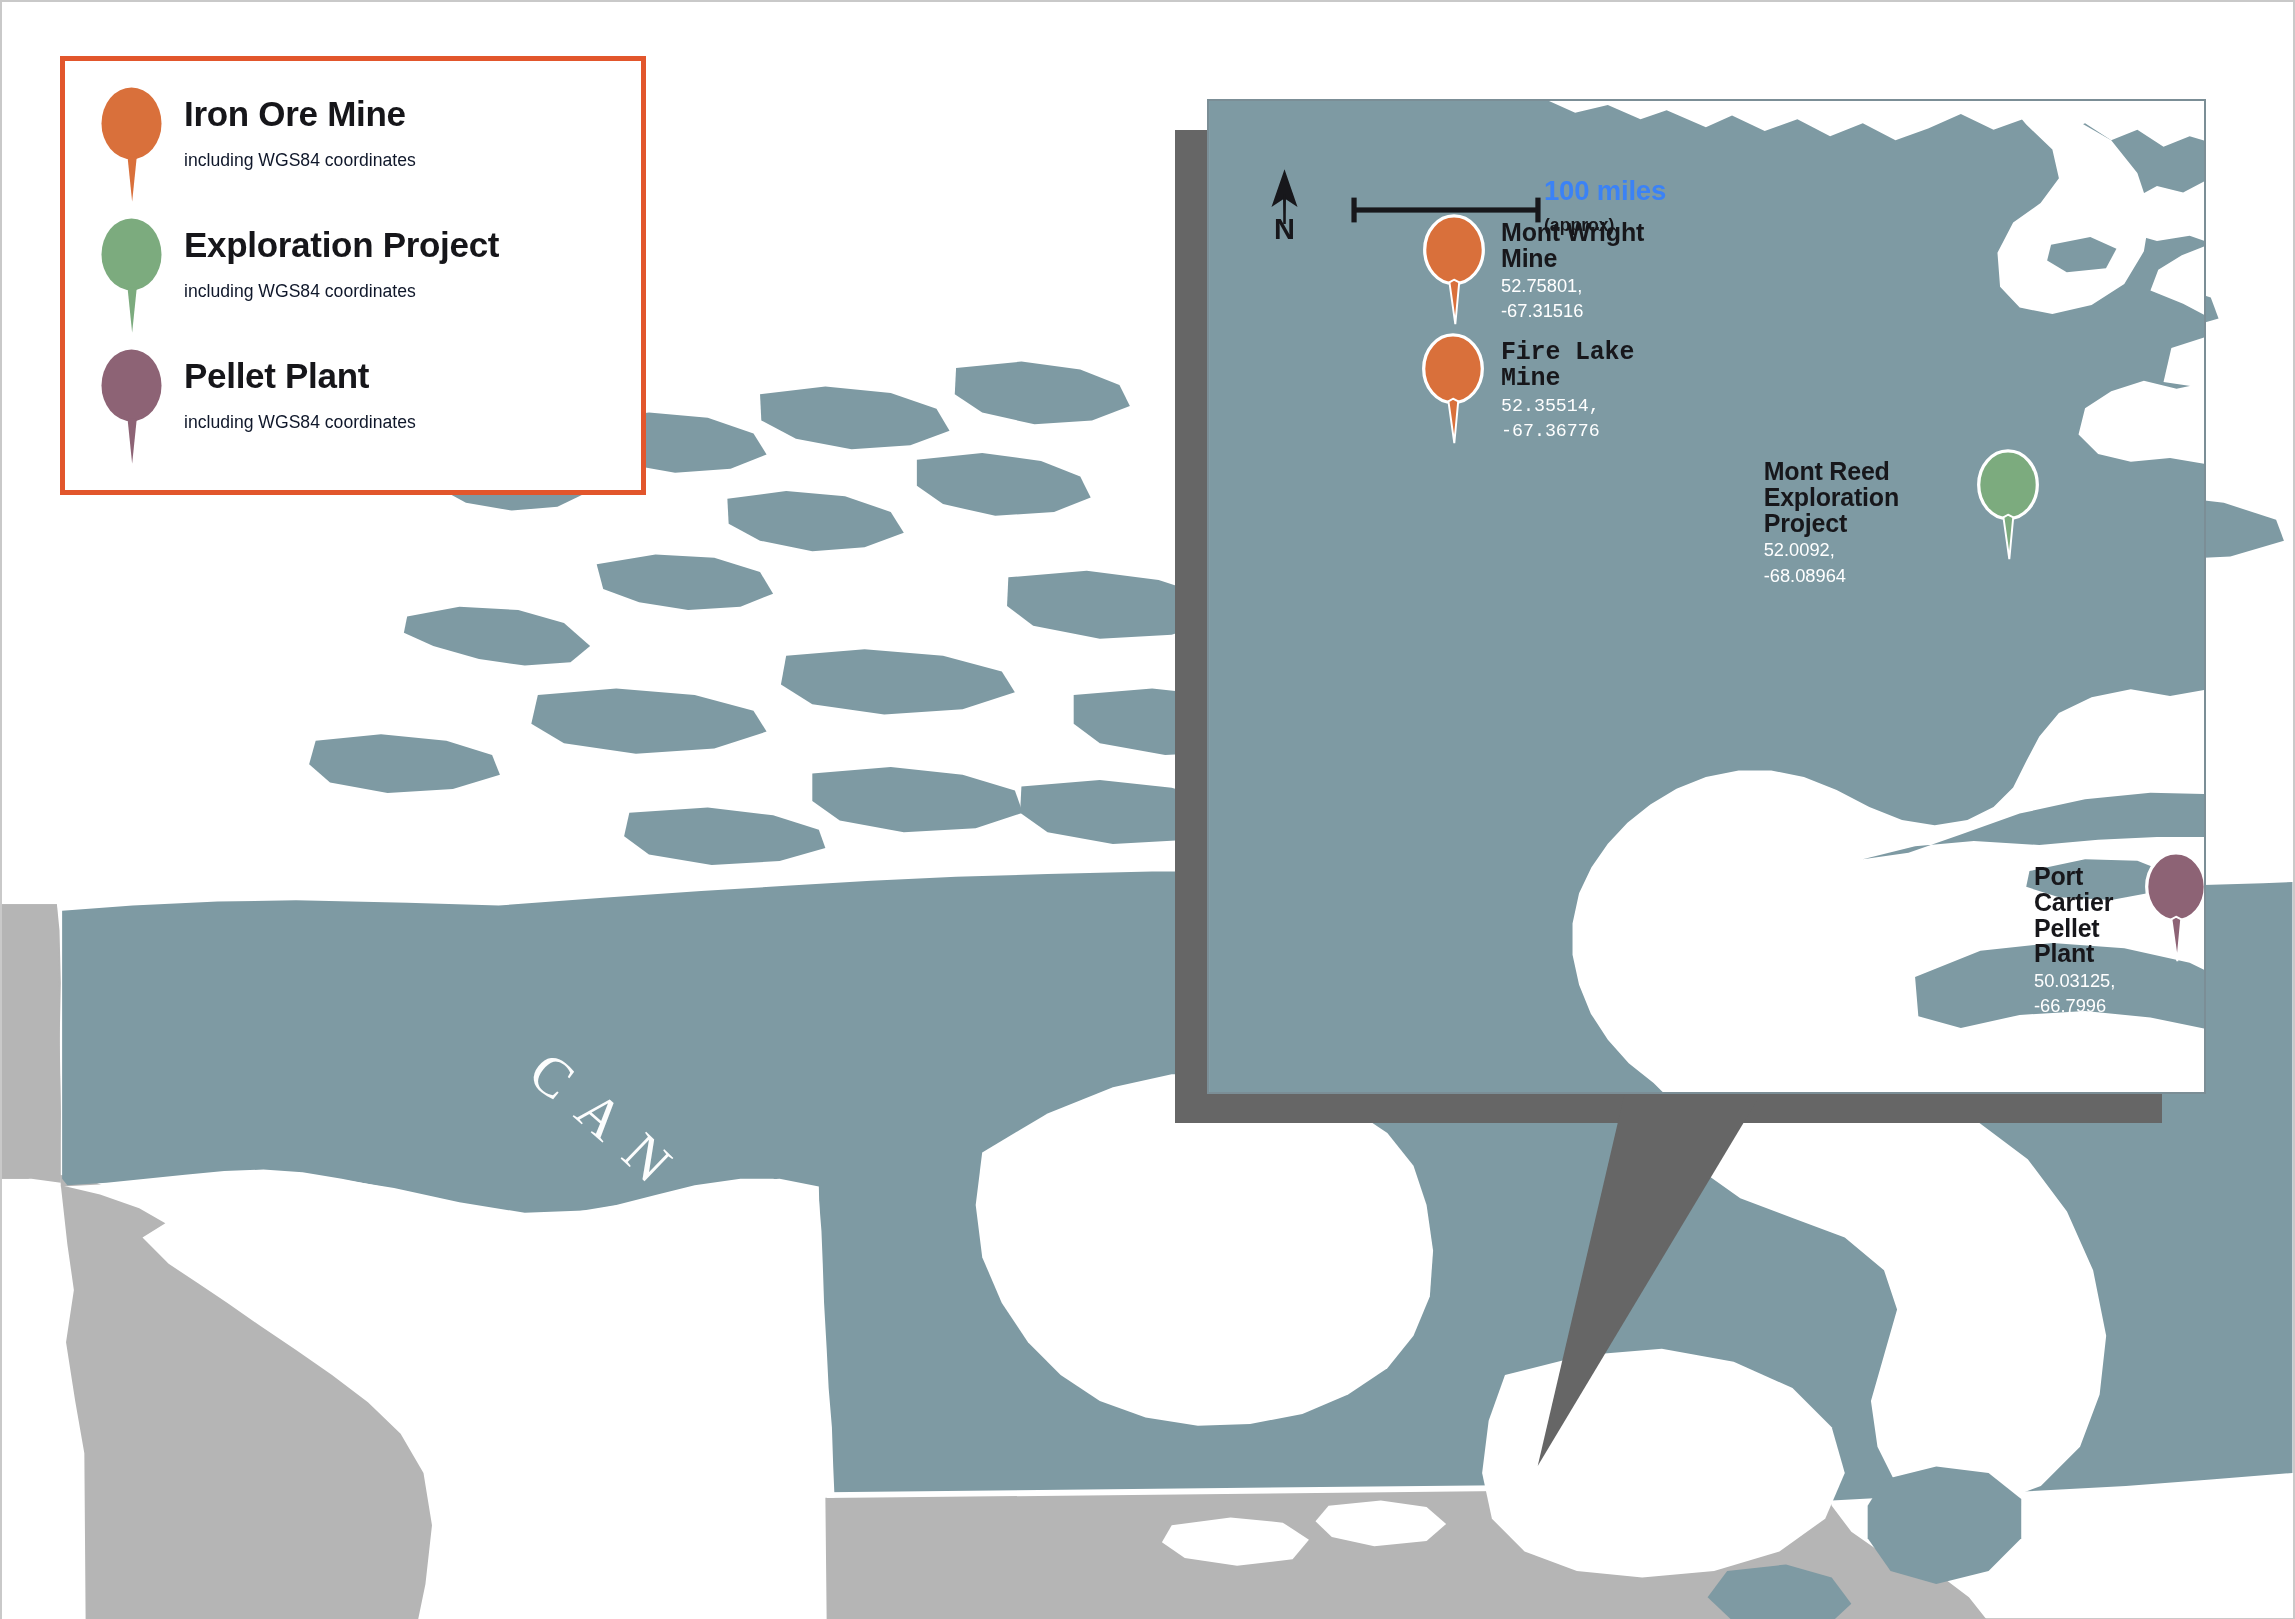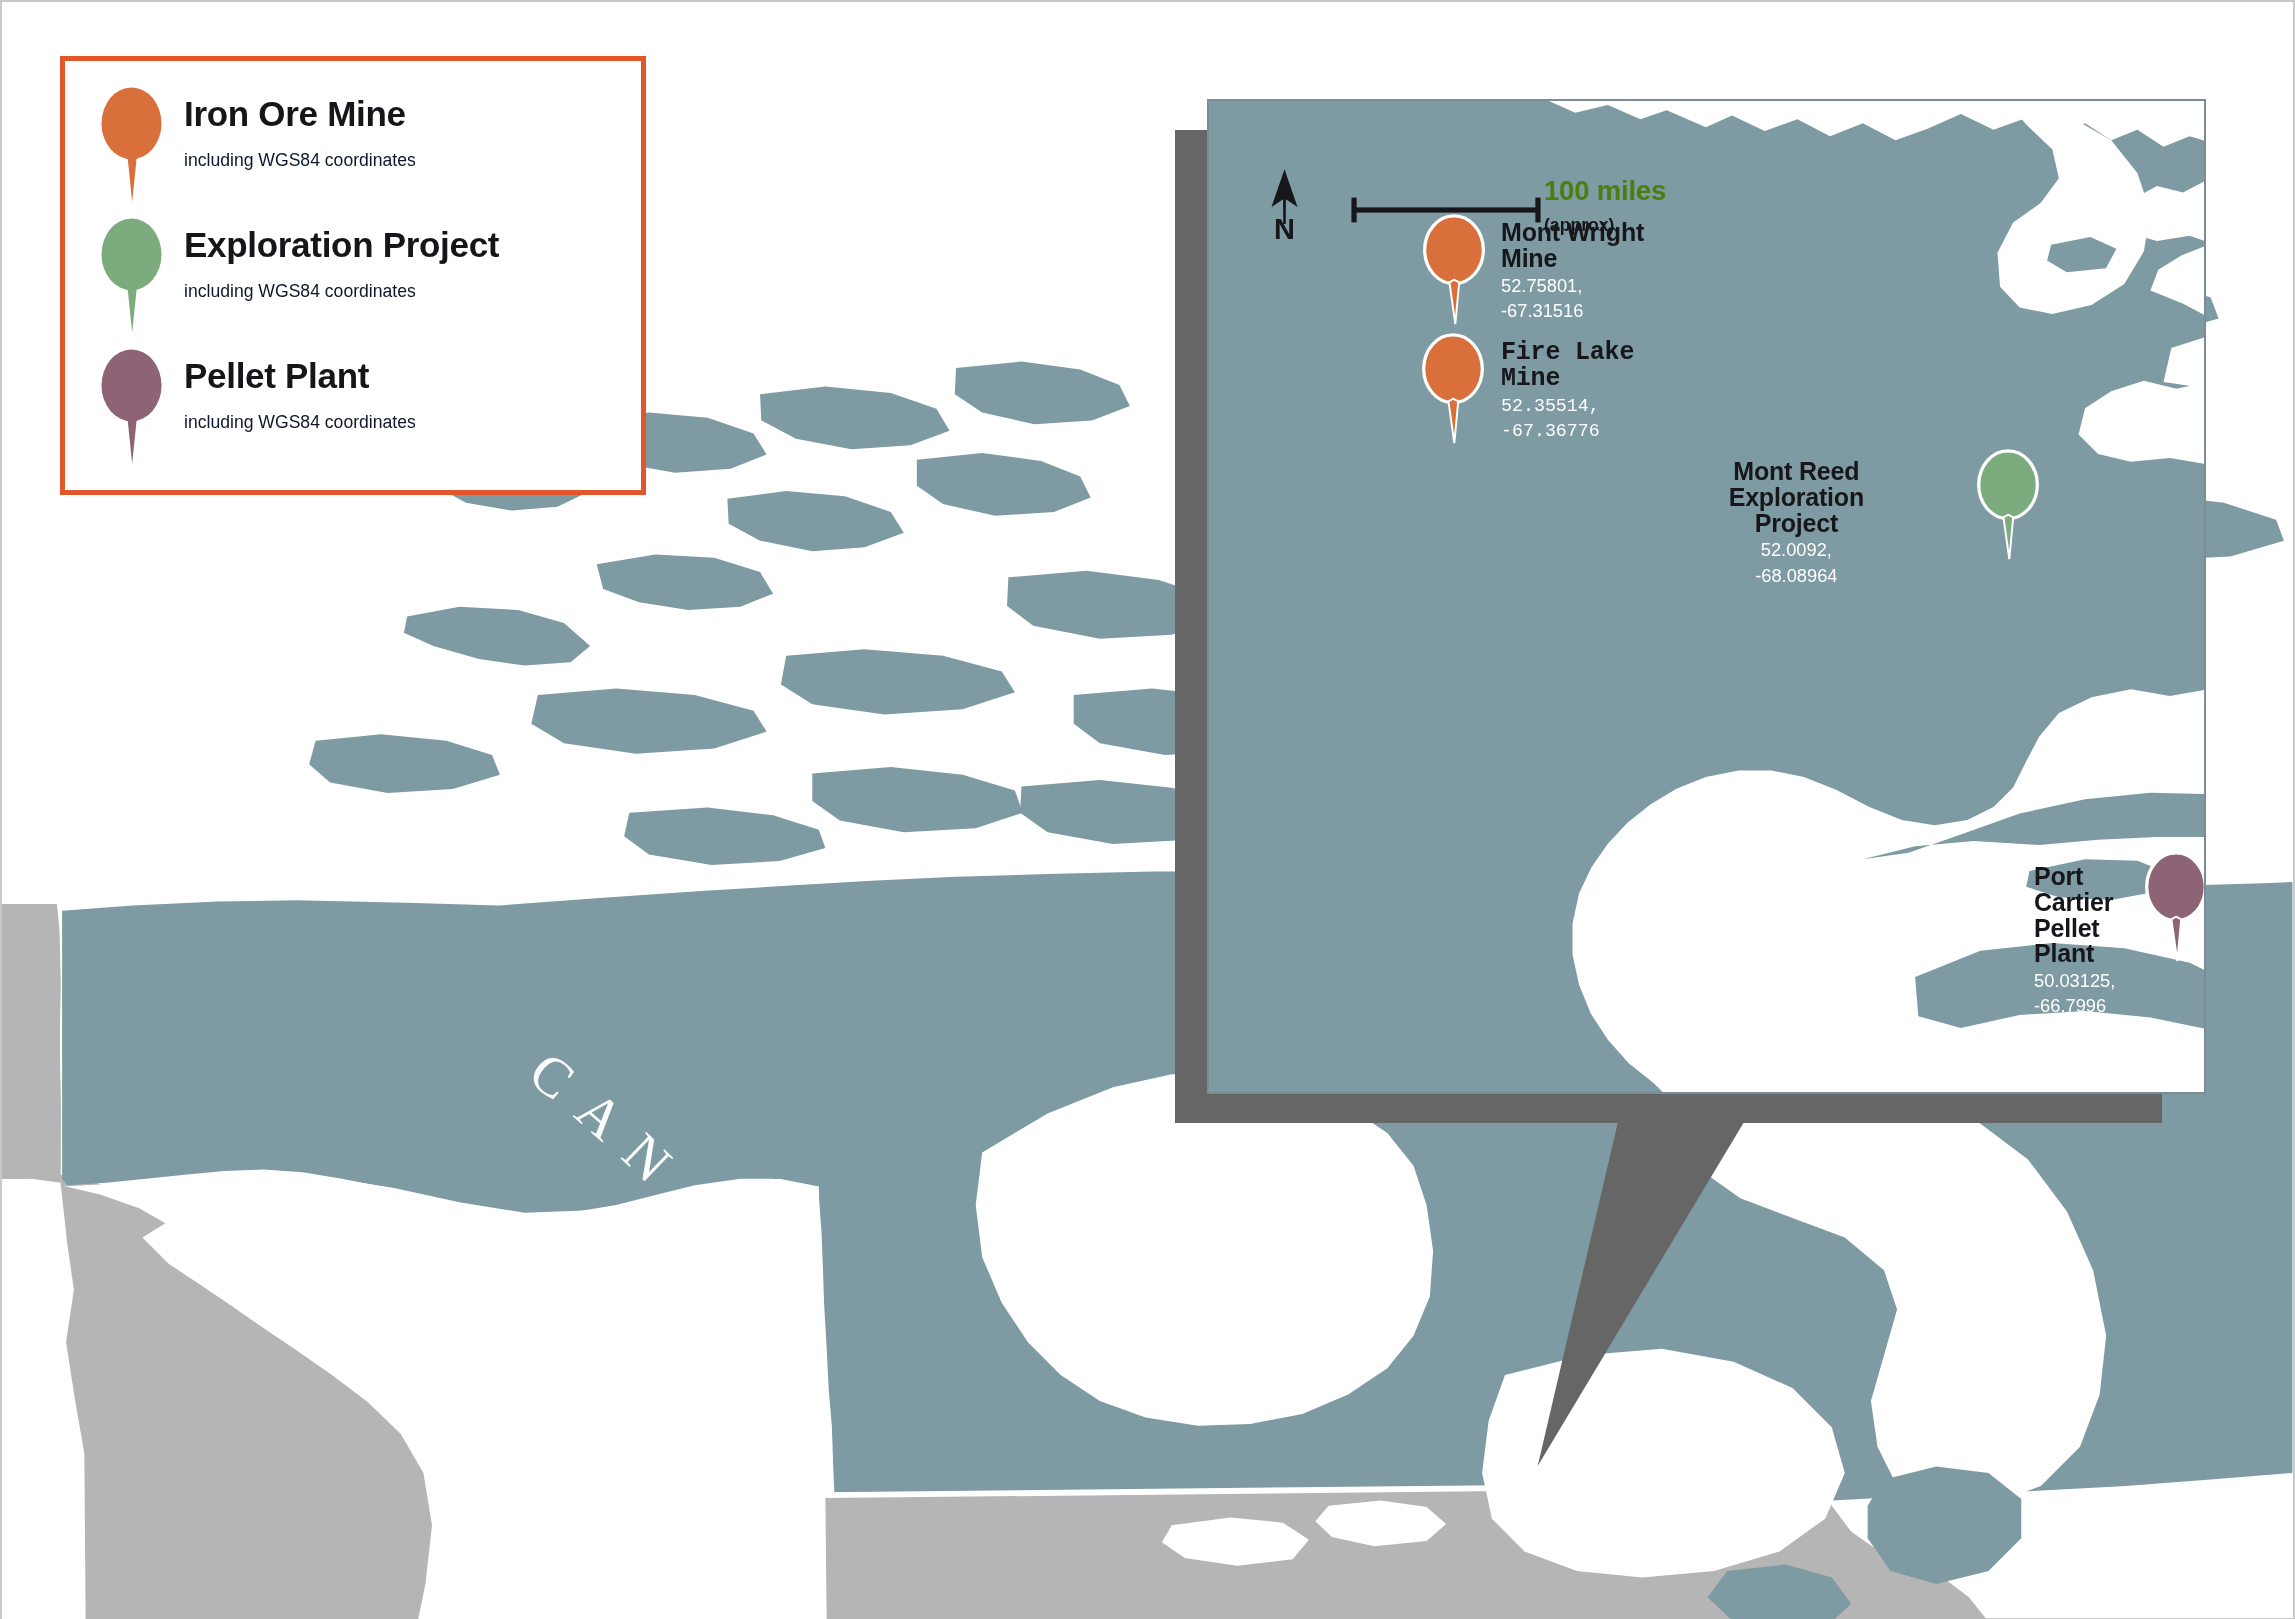--- a/index.html
+++ b/index.html
@@ -304,21 +304,21 @@
     </svg>
     <div style="position:absolute;left:57px;top:114px;width:37px;text-align:center;
                 font-size:29px;font-weight:bold;color:#17171b;line-height:1;">N</div>
 
     <svg style="position:absolute;left:142px;top:94px;" width="190" height="30" viewBox="0 0 290 46">
       <rect x="0" y="4" width="8" height="38" fill="#17171b"></rect>
       <rect x="282" y="4" width="8" height="38" fill="#17171b"></rect>
       <rect x="4" y="19" width="282" height="8" fill="#17171b"></rect>
     </svg>
     <div style="position:absolute;left:335px;top:76px;">
-      <div style="font-size:27.5px;font-weight:bold;color:#4d7c0f;line-height:1;letter-spacing:-0.2px;">100 miles</div>
+      <div style="font-size:27.5px;font-weight:bold;color:#3b82f6;line-height:1;letter-spacing:-0.2px;">100 miles</div>
       <div style="font-size:17.6px;font-weight:bold;color:#17171b;line-height:1;margin-top:12px;">(approx)</div>
     </div>
 
     <svg class="ins-pin" style="left:209px;top:111px;" width="72" height="114" viewBox="0 0 110 175">
       <ellipse cx="55" cy="58" rx="45" ry="52" fill="#d9703b" stroke="#ffffff" stroke-width="5"></ellipse>
       <path d="M55,104 L63,108 L57,172 L48,108 Z" fill="#d9703b" stroke="#ffffff" stroke-width="3"></path>
     </svg>
     <div class="ins-label right" style="left:292px;top:119px;">
       <div class="ins-name">Mont Wright</div>
       <div class="ins-name">Mine</div>
@@ -334,21 +334,21 @@
       <div class="ins-name">Fire Lake</div>
       <div class="ins-name">Mine</div>
       <div class="ins-coords">52.35514,</div>
       <div class="ins-coords">-67.36776</div>
     </div>
 
     <svg class="ins-pin" style="left:763px;top:346px;" width="72" height="114" viewBox="0 0 110 175">
       <ellipse cx="55" cy="58" rx="45" ry="52" fill="#7cab7e" stroke="#ffffff" stroke-width="5"></ellipse>
       <path d="M55,104 L63,108 L57,172 L48,108 Z" fill="#7cab7e" stroke="#ffffff" stroke-width="3"></path>
     </svg>
-    <div class="ins-label left" style="left:655px;top:358px;transform:translateX(-100%);text-align:center;">
+    <div class="ins-label left" style="left:690px;top:358px;transform:translateX(-100%);text-align:left;">
       <div class="ins-name">Mont Reed</div>
       <div class="ins-name">Exploration</div>
       <div class="ins-name">Project</div>
       <div class="ins-coords">52.0092,</div>
       <div class="ins-coords">-68.08964</div>
     </div>
 
     <svg class="ins-pin" style="left:931px;top:748px;" width="72" height="114" viewBox="0 0 110 175">
       <ellipse cx="55" cy="58" rx="45" ry="52" fill="#8d6375" stroke="#ffffff" stroke-width="5"></ellipse>
       <path d="M55,104 L63,108 L57,172 L48,108 Z" fill="#8d6375" stroke="#ffffff" stroke-width="3"></path>

